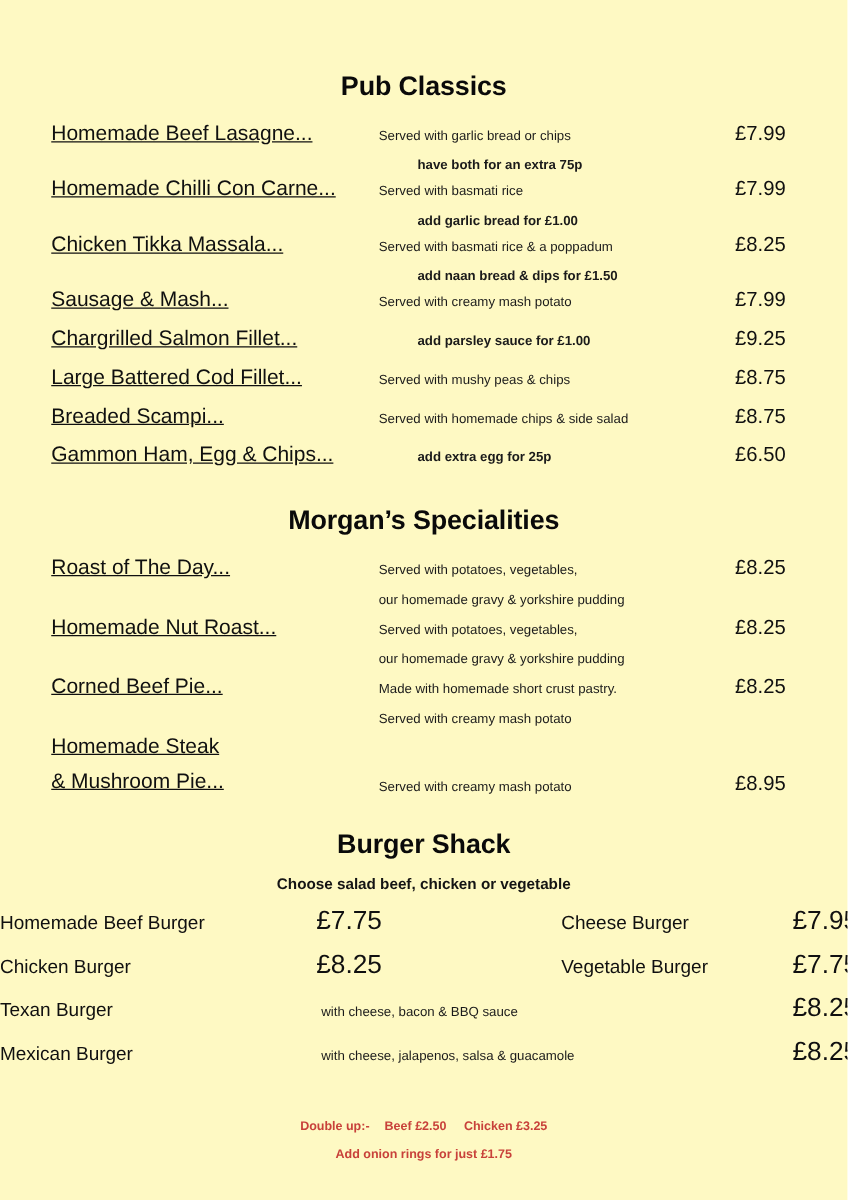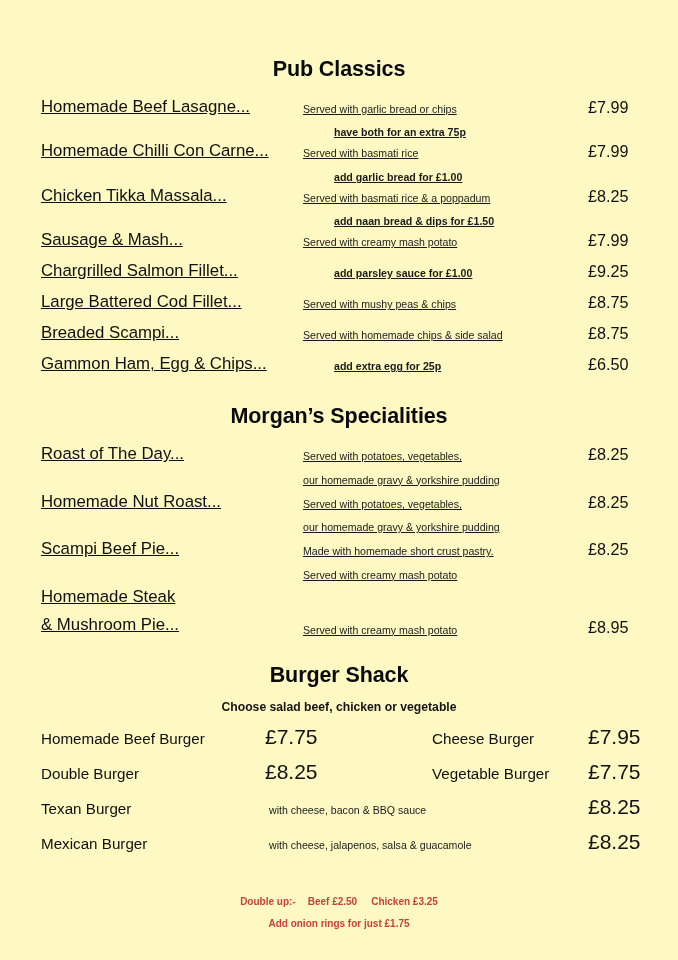--- a/index.html
+++ b/index.html
@@ -56,44 +56,43 @@
     text-decoration: underline;
   }
   .desc-cell {
     padding-top: 5px;
   }
   .desc-line {
     font-size: 10.6px;
     color: #1a1a1a;
     line-height: 1.25;
     white-space: pre-wrap;
-    text-decoration: underline;
   }
   .desc-line.addon {
     font-weight: bold;
     padding-left: 31px;
     font-size: 10.6px;
   }
   .desc-line.gap-top { margin-top: 10px; }
   .price {
     font-size: 16.2px;
     color: #101010;
     text-align: left;
     padding-left: 3px;
   }
   .price.blank { visibility: hidden; }
 
   
   .burger-row {
     display: grid;
     grid-template-columns: 224px 167px 156px 90px;
     align-items: baseline;
-    padding-left: 41px;
     box-sizing: border-box;
     width: 678px;
+    gap: 29px;
   }
   .burger-name {
     font-size: 15.2px;
     color: #101010;
   }
   .burger-price {
     font-size: 21px;
     color: #101010;
   }
   .burger-desc {
@@ -216,21 +215,21 @@
   <div class="menu-row" style="margin-bottom:6px">
     <div class="item-name">Homemade Nut Roast...</div>
     <div class="desc-cell">
       <div class="desc-line">Served with potatoes, vegetables,</div>
       <div class="desc-line gap-top">our homemade gravy &amp; yorkshire pudding</div>
     </div>
     <div class="price">£8.25</div>
   </div>
 
   <div class="menu-row" style="margin-bottom:6px">
-    <div class="item-name">Scampi Beef Pie...</div>
+    <div class="item-name">Corned Beef Pie...</div>
     <div class="desc-cell">
       <div class="desc-line">Made with homemade short crust pastry.</div>
       <div class="desc-line gap-top">Served with creamy mash potato</div>
     </div>
     <div class="price">£8.25</div>
   </div>
 
   <div class="menu-row" style="margin-bottom:9px">
     <div class="item-name">Homemade Steak</div>
     <div class="desc-cell"></div>
@@ -254,21 +253,21 @@
   <div style="height:11px"></div>
 
   <div class="burger-row" style="margin-bottom:11px">
     <div class="burger-name">Homemade Beef Burger</div>
     <div class="burger-price">£7.75</div>
     <div class="burger-name">Cheese Burger</div>
     <div class="burger-price right">£7.95</div>
   </div>
 
   <div class="burger-row" style="margin-bottom:11px">
-    <div class="burger-name">Double Burger</div>
+    <div class="burger-name">Chicken Burger</div>
     <div class="burger-price">£8.25</div>
     <div class="burger-name">Vegetable Burger</div>
     <div class="burger-price right">£7.75</div>
   </div>
 
   <div class="burger-row" style="margin-bottom:11px">
     <div class="burger-name">Texan Burger</div>
     <div class="burger-desc span2">with cheese, bacon &amp; BBQ sauce</div>
     <div class="burger-price right">£8.25</div>
   </div>

